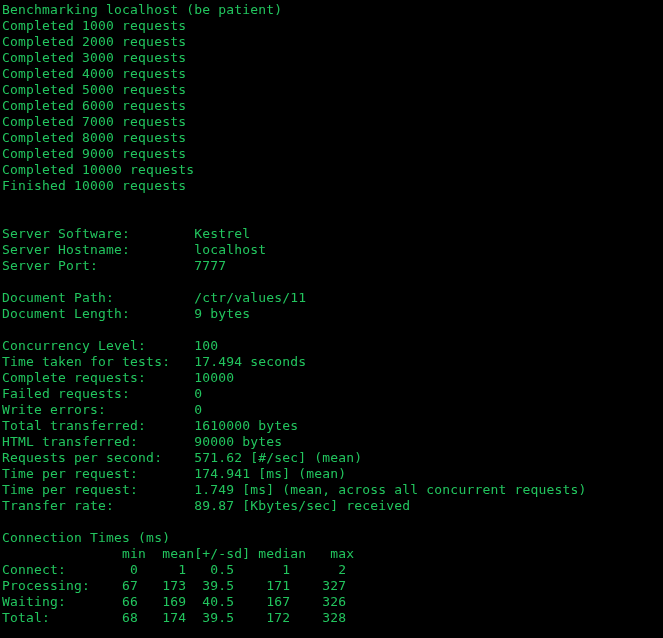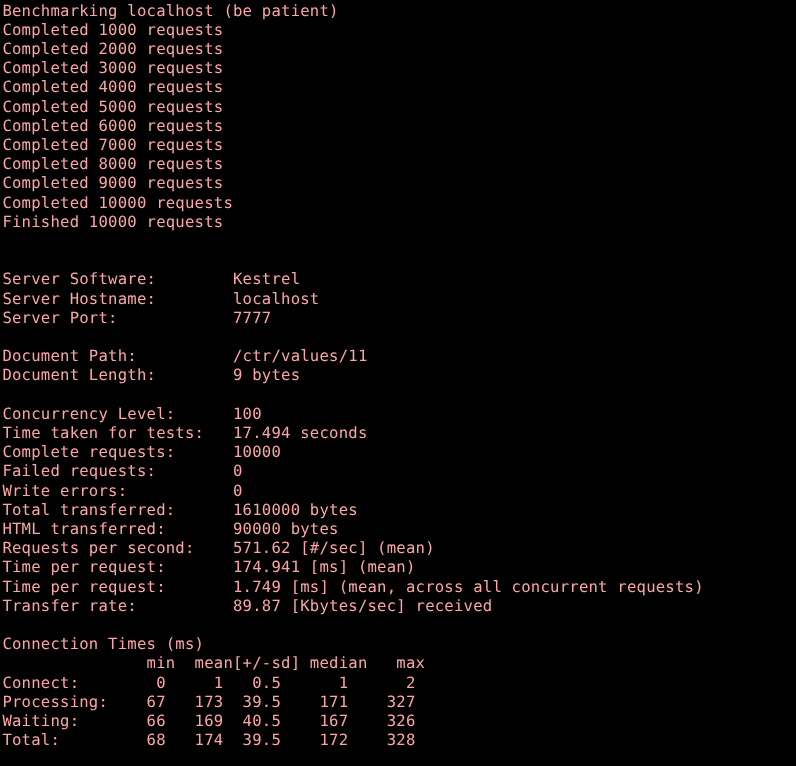--- a/index.html
+++ b/index.html
@@ -10,21 +10,21 @@
   }
   #console {
     position: relative;
     width: 663px;
     height: 638px;
     background: #000000;
     overflow: hidden;
     font-family: "DejaVu Sans Mono", "Liberation Mono", monospace;
     font-size: 13px;
     line-height: 16px;
-    color: #fca5a5;
+    color: #22c55e;
     padding: 2px 0 0 2px;
     box-sizing: border-box;
     -webkit-font-smoothing: none;
   }
   pre.term {
     margin: 0;
     padding: 0;
     font-family: inherit;
     font-size: inherit;
     line-height: 16px;

